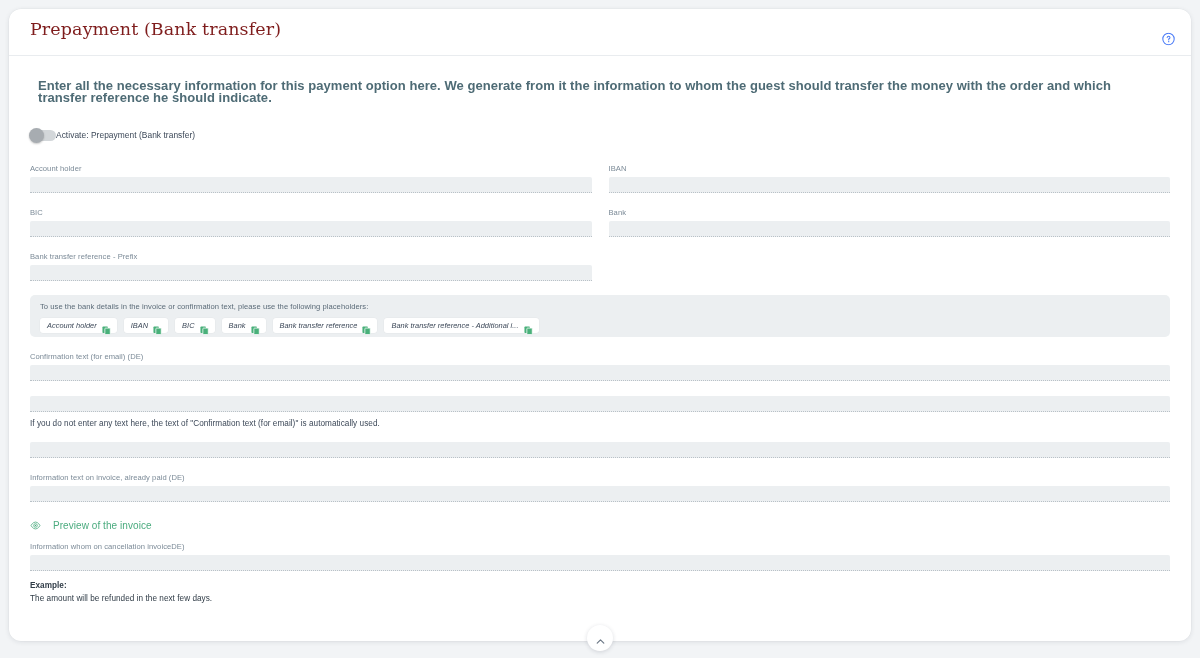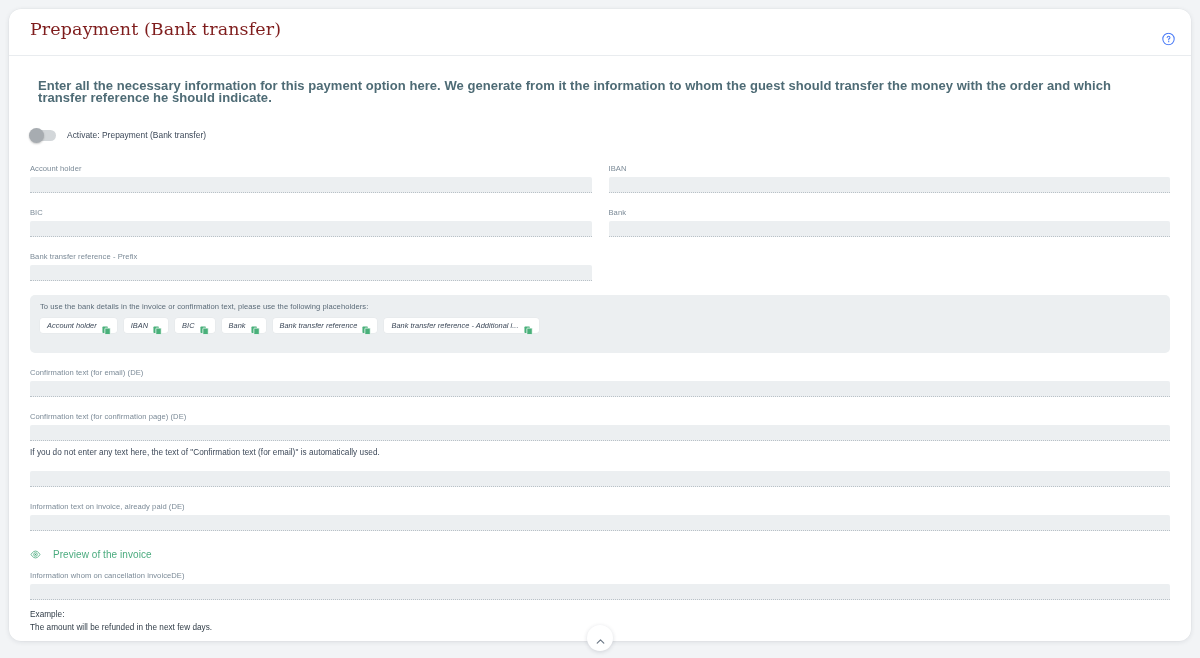--- a/index.html
+++ b/index.html
@@ -94,21 +94,20 @@
     position: absolute;
     left: -1px;
     top: -2px;
     width: 15px;
     height: 15px;
     border-radius: 50%;
     background: #a7acb1;
     box-shadow: 0 1px 2px rgba(0,0,0,0.22);
   }
   .toggle-label {
-    margin-left: 11px;
     font-size: 8.4px;
     color: #3c4858;
     letter-spacing: 0.05px;
   }
 
   
   .form-grid {
     margin-top: 22px;
     display: grid;
     grid-template-columns: 1fr 1fr;
@@ -136,21 +135,21 @@
     color: #3c4858;
     padding: 0 5px;
     outline: none;
   }
   .field-input::placeholder { color: #b3bcc4; }
 
   
   .hint-box {
     background: #eceff1;
     border-radius: 5px;
-    padding: 7px 10px 20px 10px;
+    padding: 7px 10px 4px 10px;
     margin-top: -1px;
     margin-bottom: 15px;
   }
   .hint-title {
     font-size: 7.6px;
     color: #5b6b78;
     letter-spacing: 0.05px;
     margin-bottom: 7px;
   }
   .chip-row {
@@ -199,21 +198,21 @@
   }
   .eye-icon { width: 11px; height: 11px; flex: 0 0 auto; }
 
   .example-block {
     margin-top: -7px;
     font-size: 8.2px;
     color: #2f3b46;
     line-height: 13px;
     letter-spacing: 0.04px;
   }
-  .example-block .example-head { font-weight: 400; }
+  .example-block .example-head { font-weight: 700; }
 
   
   .scroll-top {
     position: absolute;
     left: 50%;
     top: 625px;
     transform: translateX(-50%);
     width: 26px;
     height: 26px;
     border-radius: 50%;
@@ -347,21 +346,20 @@
         </div>
       </div>
 
       
       <div class="field">
         <label class="field-label">Confirmation text (for email) (DE)</label>
         <input class="field-input" type="text" value="" style="">
       </div>
 
       <div class="field">
-        <label class="field-label">Confirmation text (for confirmation page) (DE)</label>
         <input class="field-input" type="text" value="" style="">
       </div>
 
       <div class="helper-note">If you do not enter any text here, the text of "Confirmation text (for email)" is automatically used.</div>
 
       <div class="field">
         <input class="field-input" type="text" value="" style="">
       </div>
 
       <div class="field">

